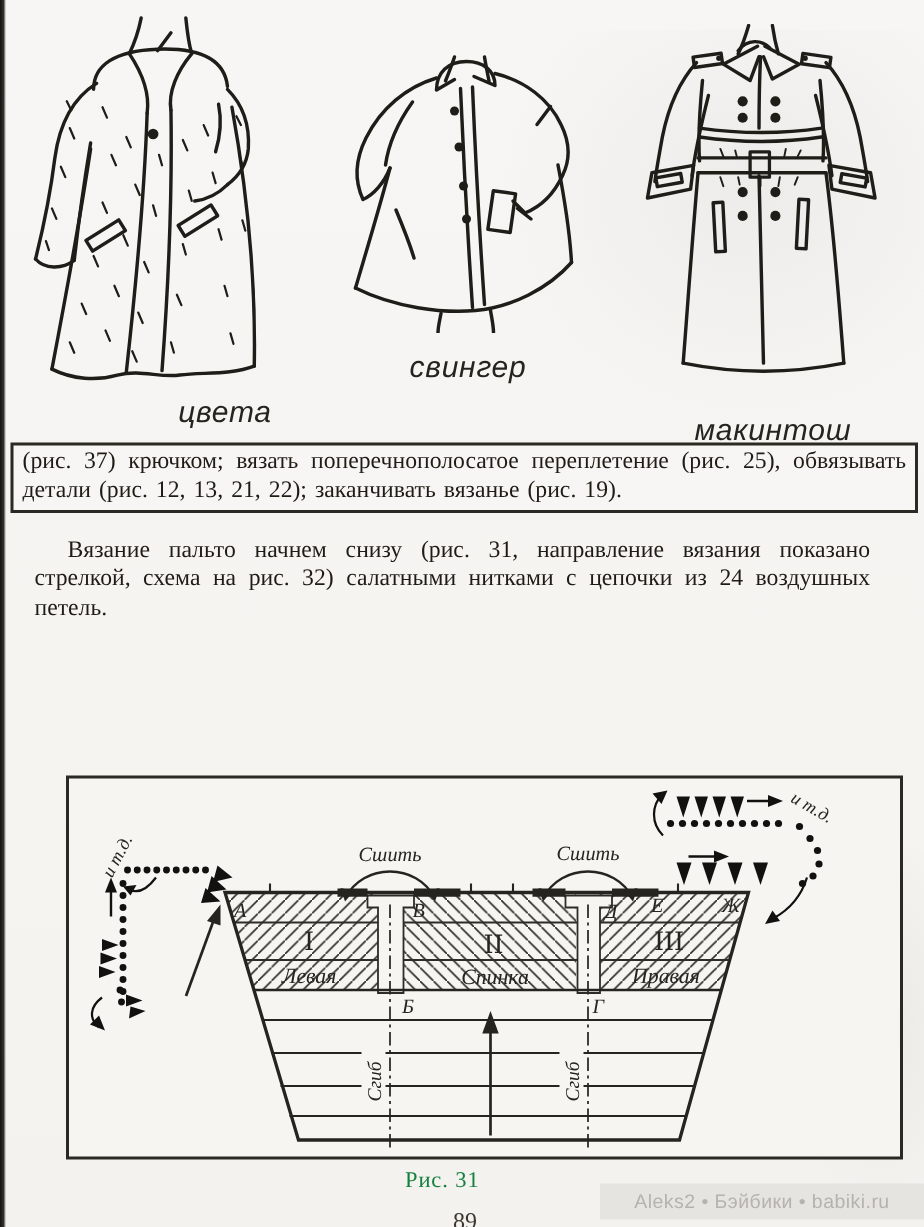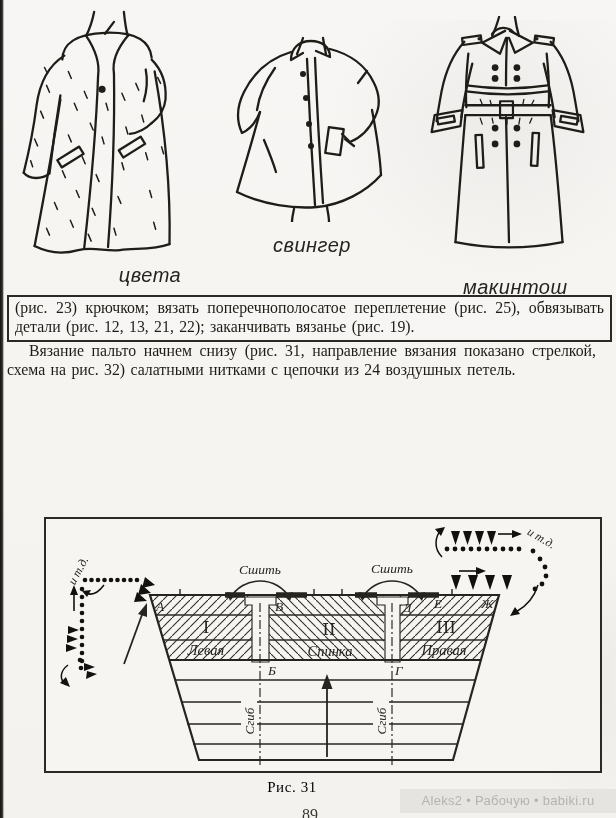--- a/index.html
+++ b/index.html
@@ -13,26 +13,26 @@
     background:linear-gradient(90deg,#141310 0%,#34322d 60%,rgba(52,50,45,0) 100%);}
   .shade1{left:330px;top:20px;width:286px;height:260px;
     background:radial-gradient(ellipse at 60% 40%,rgba(60,58,52,.05),rgba(60,58,52,0) 70%);}
   .shade2{left:520px;top:560px;width:96px;height:240px;
     background:radial-gradient(ellipse at 70% 50%,rgba(60,58,52,.05),rgba(60,58,52,0) 75%);}
   .coat-label{font-family:"Liberation Sans",sans-serif;font-style:italic;
     font-size:20px;color:#26241f;text-align:center;letter-spacing:.5px;margin-top:12px;}
   .textcol{left:7px;width:589px;font-size:15.8px;line-height:19.4px;
     text-align:justify;word-spacing:1.4px;color:#1f1c16;}
   .boxed{border:2px solid #2b2923;padding:1px 6px 3px;background:rgba(255,255,255,.15);}
-  p.body-par{margin:0;text-indent:22px;}
+  p.body-par{margin:16px;text-indent:22px;}
   .lead-it{font-style:italic;}
   .diagram-frame{left:44px;top:517px;width:558px;height:256px;border:2px solid #2b2923;
     box-sizing:border-box;background:#f6f5f2;}
-  .caption{left:242px;top:779px;width:100px;text-align:center;font-size:15px;
-    letter-spacing:.6px;color:#000000;}
+  .caption{left:270px;top:779px;width:100px;font-size:15px;
+    letter-spacing:.6px;color:#15803d;}
   .pagenum{left:288px;top:806px;width:44px;text-align:center;font-size:16px;color:#3a372f;}
   .watermark{right:0;top:789px;width:216px;height:24px;background:#e6e4e1;
     color:#b5b3b0;font-family:"Liberation Sans",sans-serif;font-size:13px;
     line-height:24px;text-align:center;letter-spacing:.3px;}
   svg{display:block;}
   .coat path,.coat rect{stroke:#1f1d18;fill:none;stroke-linecap:round;stroke-linejoin:round;}
   .dg text{fill:#26241f;}
 </style>
 </head>
 <body>
@@ -117,21 +117,21 @@
     <circle cx="75" cy="113" r="3.4"></circle>
       <circle cx="97" cy="113" r="3.4"></circle>
     <circle cx="75" cy="129" r="3.4"></circle>
       <circle cx="97" cy="129" r="3.4"></circle>
     <circle cx="59" cy="23" r="1.8"></circle>
       <circle cx="117" cy="23" r="1.8"></circle>
   </g>
 </svg>
 <div class="abs coat-label" style="left:463px;top:264px;width:100px">макинтош</div>
 
-<div class="abs textcol boxed" style="top:295px">(рис. 23) крючком; вязать поперечнополосатое переплетение (рис. 25), обвязывать детали (рис. 12, 13, 21, 22); заканчивать вязанье (рис. 19).</div>
+<div class="abs textcol boxed" style="top:295px">(рис. 37) крючком; вязать поперечнополосатое переплетение (рис. 25), обвязывать детали (рис. 12, 13, 21, 22); заканчивать вязанье (рис. 19).</div>
 
 <div class="abs textcol" style="top:341px">
   <p class="body-par">Вязание пальто начнем снизу (рис. 31, направление вязания показано стрелкой, схема на рис. 32) салатными нитками с цепочки из 24 воздушных петель.</p>
 </div>
 
 <div class="abs diagram-frame">
 <svg class="dg" width="554" height="252" viewBox="0 0 554 252">
   <defs>
     <pattern id="hA" patternUnits="userSpaceOnUse" width="9" height="9">
       <path d="M-2,11 L11,-2" stroke="#2e2c29" stroke-width="1.1"></path>
@@ -288,13 +288,13 @@
         <polygon points="456,56 466,56 461,71"></polygon>
     <path d="M492,66 C488,79 479,88 470,93" stroke="#121110" stroke-width="1.5" fill="none"></path>
     <polygon points="464,97 474,95 469,88"></polygon>
   </g>
   <text x="495" y="23" text-anchor="middle" font-style="italic" font-size="12" transform="rotate(30 495 20)">и т.д.</text>
 </svg>
 </div>
 
 <div class="abs caption">Рис. 31</div>
 <div class="abs pagenum">89</div>
-<div class="abs watermark">Aleks2 • Рабочую • babiki.ru</div>
+<div class="abs watermark">Aleks2 • Бэйбики • babiki.ru</div>
 
 </body></html>

